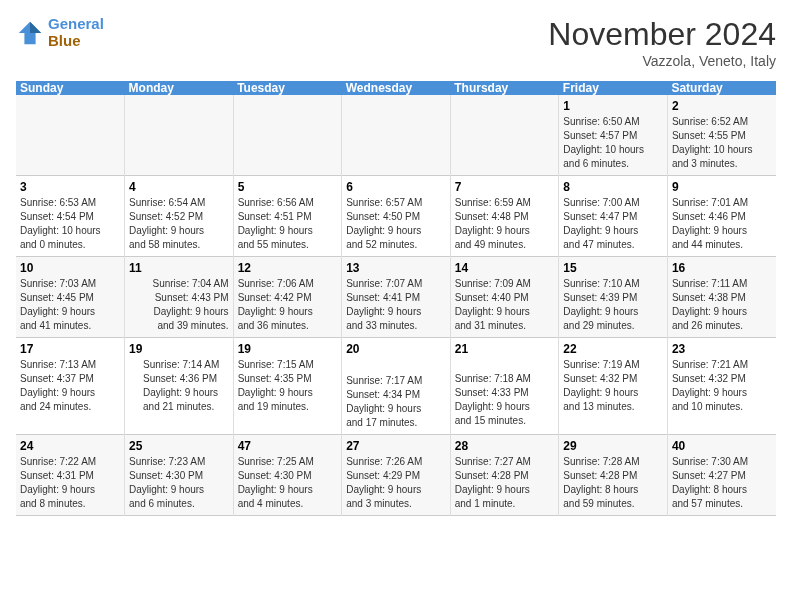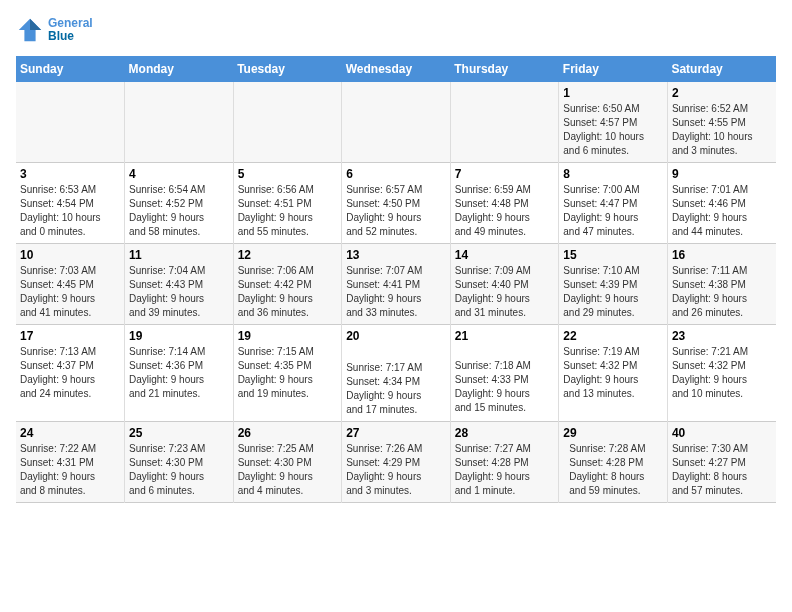--- a/index.html
+++ b/index.html
@@ -15,21 +15,21 @@
       justify-content: space-between;
       align-items: flex-start;
       margin-bottom: 12px;
     }
     .logo {
       display: flex;
       align-items: center;
       gap: 4px;
     }
     .logo-text {
-      font-size: 12px;
+      font-size: 15px;
       font-weight: bold;
       color: #333;
       line-height: 1.1;
     }
     .logo-text span {
       color: #4a90d9;
     }
     .logo-icon {
       width: 28px;
       height: 28px;
@@ -47,21 +47,21 @@
       color: #555;
     }
     table {
       width: 100%;
       border-collapse: collapse;
       font-size: 11px;
     }
     thead th {
       background: #4a90d9;
       color: #fff;
-      padding: 6px 4px;
+      padding: 0 4px;
       text-align: left;
       font-size: 12px;
       font-weight: bold;
     }
     tbody tr {
       border-bottom: 1px solid #ccc;
     }
     tbody td {
       vertical-align: top;
       padding: 4px;
@@ -91,22 +91,26 @@
 <body>
 
 <div class="header">
   <div class="logo">
     <svg class="logo-icon" viewBox="0 0 40 40">
       <polygon points="20,4 36,20 28,20 28,36 12,36 12,20 4,20" fill="#4a90d9"></polygon>
       <polygon points="20,4 36,20 20,20" fill="#2a6aa0"></polygon>
     </svg>
     <div class="logo-text">
       <div><span>General</span></div>
-      <div><span style="color:#0369a1">Blue</span></div>
+      <div><span style="color:#a16207">Blue</span></div>
     </div>
+  </div>
+  <div class="title-block">
+    <div class="month-title">November 2024</div>
+    <div class="subtitle">Vazzola, Veneto, Italy</div>
   </div>
 </div>
 
 <table>
   <thead>
     <tr>
     <th>Sunday</th>
         <th>Monday</th>
         <th>Tuesday</th>
         <th>Wednesday</th>
@@ -191,21 +195,21 @@
       <tr>
         <td>
           <span class="day-num">10</span>
           <div class="day-info" style="white-space: pre-line;">Sunrise: 7:03 AM
 Sunset: 4:45 PM
 Daylight: 9 hours
 and 41 minutes.</div>
         </td>
         <td>
           <span class="day-num">11</span>
-          <div class="day-info" style="white-space: pre-line;">Sunrise: 7:04 AM
+          <div class="day-info" style="white-space: pre-line; text-align: right;">Sunrise: 7:04 AM
 Sunset: 4:43 PM
 Daylight: 9 hours
 and 39 minutes.</div>
         </td>
         <td>
           <span class="day-num">12</span>
           <div class="day-info" style="white-space: pre-line;">Sunrise: 7:06 AM
 Sunset: 4:42 PM
 Daylight: 9 hours
 and 36 minutes.</div>
@@ -242,21 +246,21 @@
       <tr>
         <td>
           <span class="day-num">17</span>
           <div class="day-info" style="white-space: pre-line;">Sunrise: 7:13 AM
 Sunset: 4:37 PM
 Daylight: 9 hours
 and 24 minutes.</div>
         </td>
         <td>
           <span class="day-num">19</span>
-          <div class="day-info" style="white-space: pre-line;">Sunrise: 7:14 AM
+          <div class="day-info" style="white-space: pre-line; margin-left: 14px;">Sunrise: 7:14 AM
 Sunset: 4:36 PM
 Daylight: 9 hours
 and 21 minutes.</div>
         </td>
         <td>
           <span class="day-num">19</span>
           <div class="day-info" style="white-space: pre-line;">Sunrise: 7:15 AM
 Sunset: 4:35 PM
 Daylight: 9 hours
 and 19 minutes.</div>
@@ -299,21 +303,21 @@
 and 8 minutes.</div>
         </td>
         <td>
           <span class="day-num">25</span>
           <div class="day-info" style="white-space: pre-line;">Sunrise: 7:23 AM
 Sunset: 4:30 PM
 Daylight: 9 hours
 and 6 minutes.</div>
         </td>
         <td>
-          <span class="day-num">26</span>
+          <span class="day-num">47</span>
           <div class="day-info" style="white-space: pre-line;">Sunrise: 7:25 AM
 Sunset: 4:30 PM
 Daylight: 9 hours
 and 4 minutes.</div>
         </td>
         <td>
           <span class="day-num">27</span>
           <div class="day-info" style="white-space: pre-line;">Sunrise: 7:26 AM
 Sunset: 4:29 PM
 Daylight: 9 hours
@@ -321,21 +325,21 @@
         </td>
         <td>
           <span class="day-num">28</span>
           <div class="day-info" style="white-space: pre-line;">Sunrise: 7:27 AM
 Sunset: 4:28 PM
 Daylight: 9 hours
 and 1 minute.</div>
         </td>
         <td>
           <span class="day-num">29</span>
-          <div class="day-info" style="white-space: pre-line; margin-left: 6px;">Sunrise: 7:28 AM
+          <div class="day-info" style="white-space: pre-line;">Sunrise: 7:28 AM
 Sunset: 4:28 PM
 Daylight: 8 hours
 and 59 minutes.</div>
         </td>
         <td>
           <span class="day-num">40</span>
           <div class="day-info" style="white-space: pre-line;">Sunrise: 7:30 AM
 Sunset: 4:27 PM
 Daylight: 8 hours
 and 57 minutes.</div>

